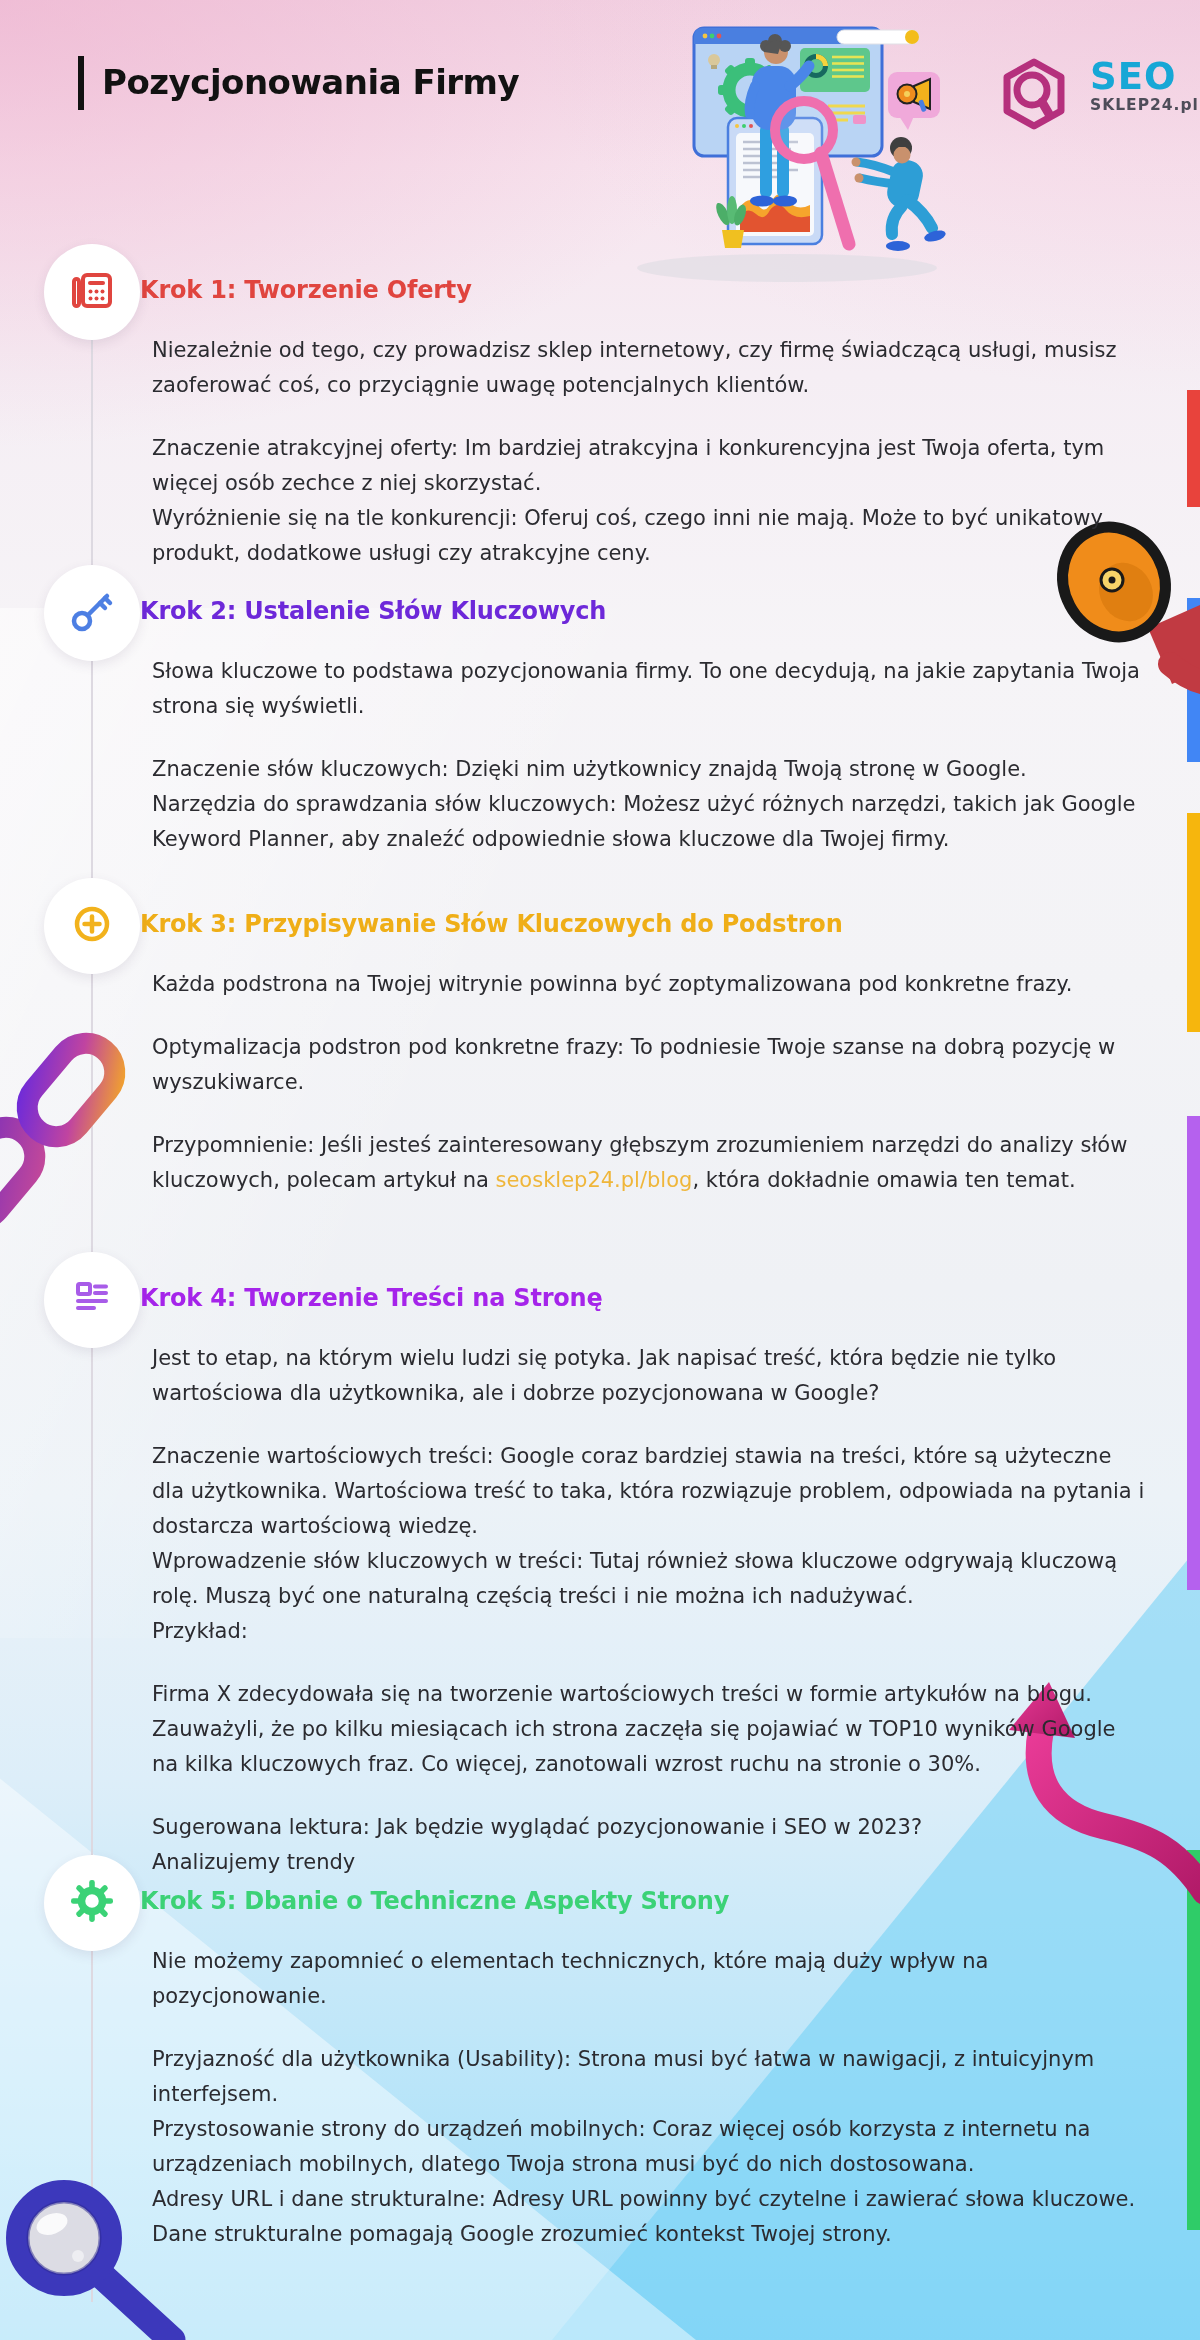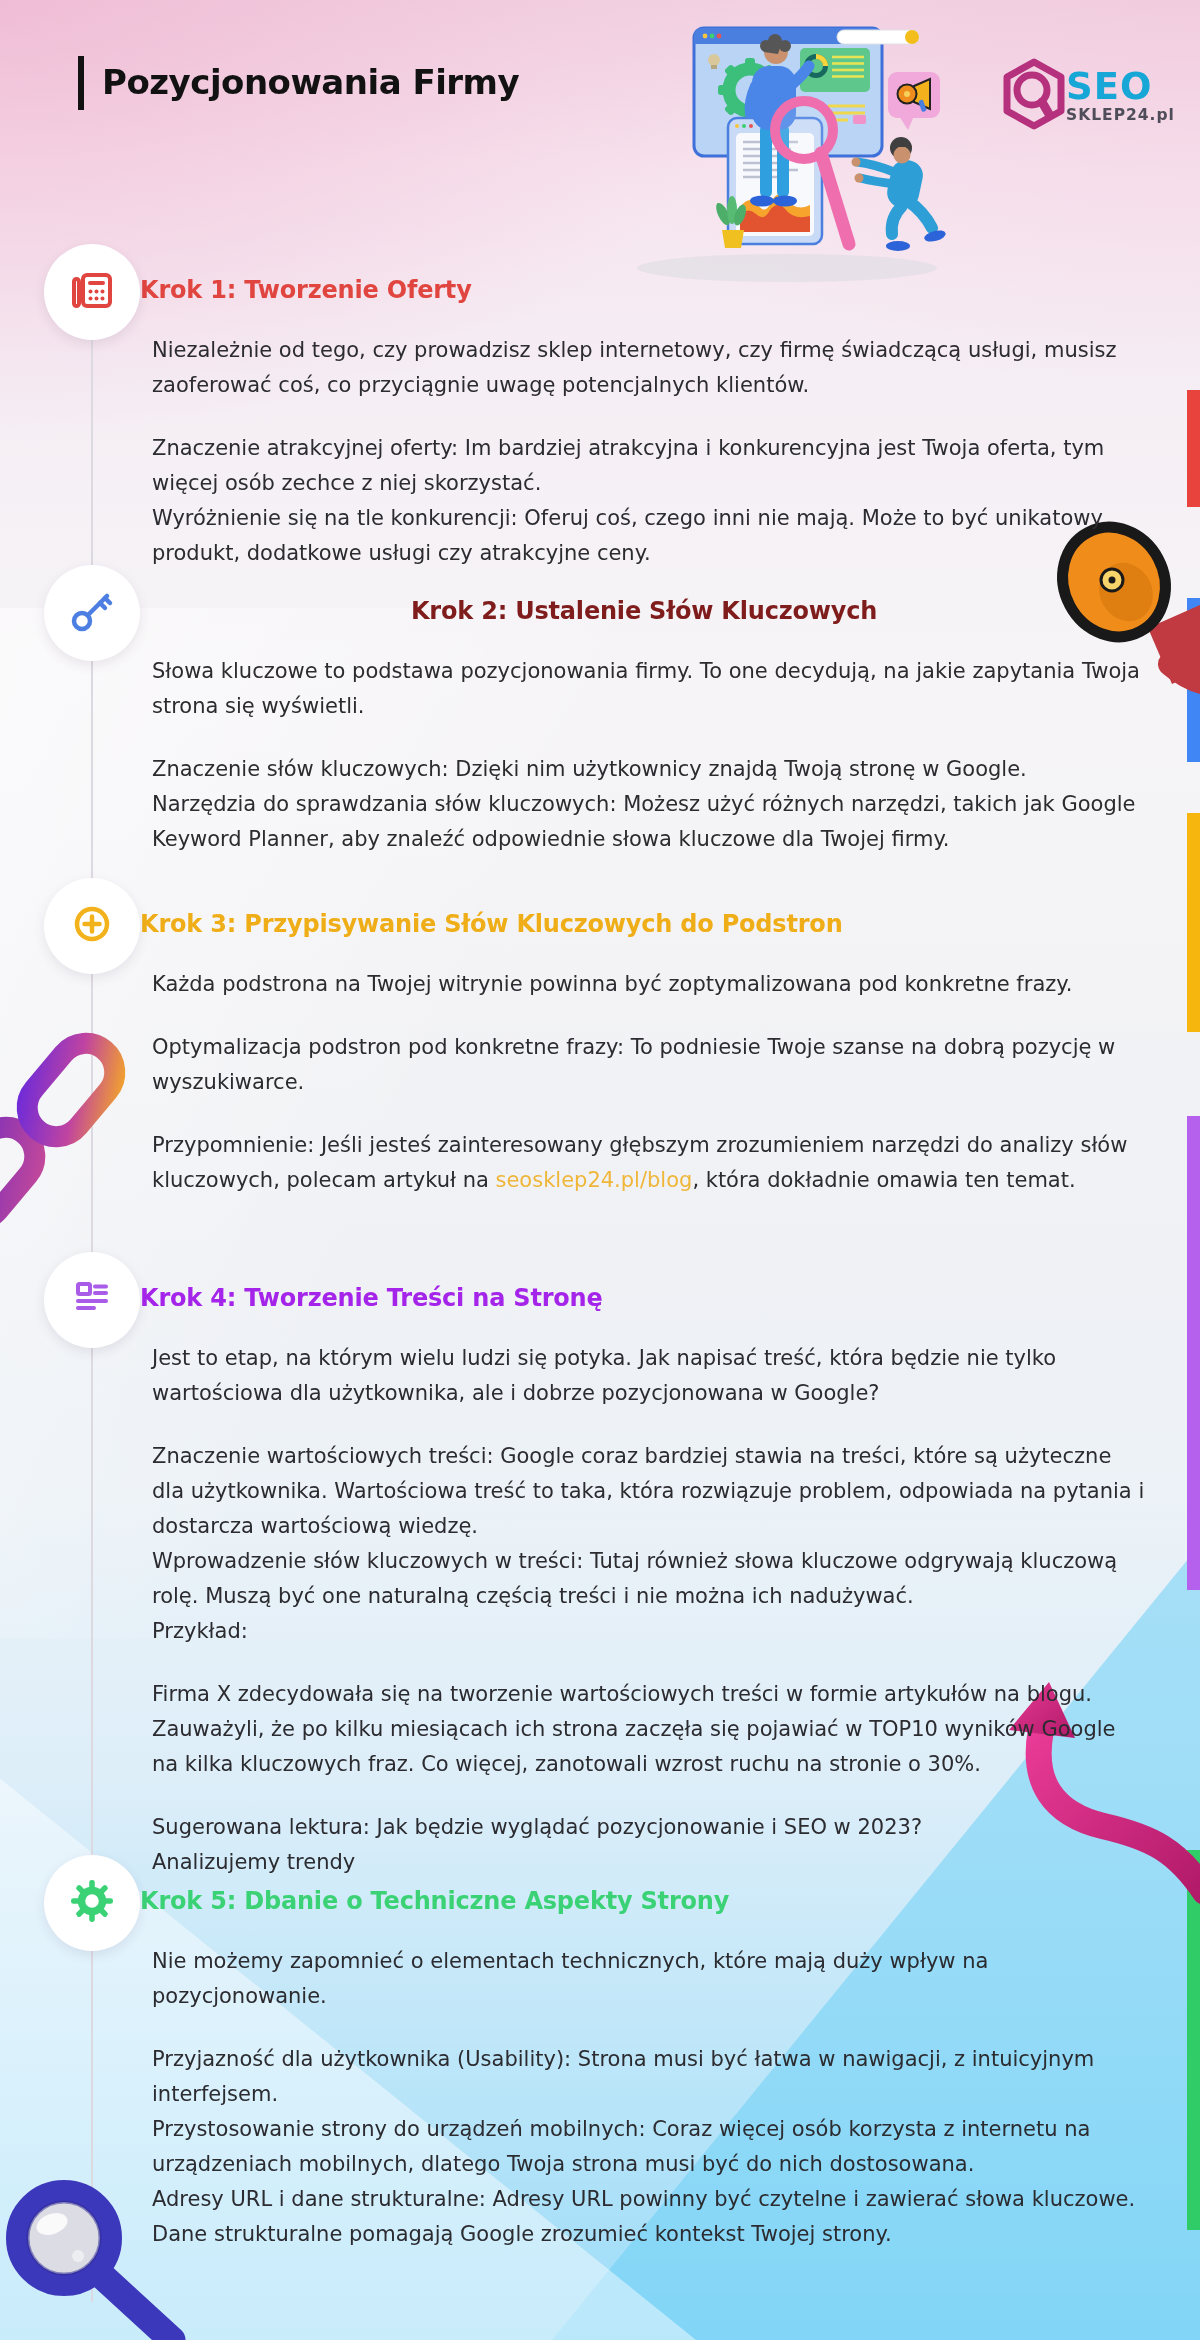--- a/index.html
+++ b/index.html
@@ -26,32 +26,32 @@
   .bar-blue{top:598px;height:164px;background:#4186f5;}
   .bar-yellow{top:813px;height:219px;background:#f6b60d;}
   .bar-purple{top:1116px;height:474px;background:#b561ee;}
   .bar-green{top:1850px;height:380px;background:#2fcc68;}
 
   .decor{position:absolute;z-index:3;}
 
   .header-title{position:absolute;left:78px;top:56px;z-index:5;border-left:6px solid #121212;padding:4px 0 6px 18px;}
   .header-title .t{font-size:34px;line-height:44px;font-weight:700;color:#121212;letter-spacing:-.5px;}
 
-  .logo{position:absolute;left:1002px;top:58px;z-index:5;display:flex;align-items:center;gap:0;}
+  .logo{position:absolute;left:1002px;top:58px;z-index:5;display:flex;align-items:flex-start;gap:24px;}
   .logo-text{display:flex;flex-direction:column;line-height:1;}
   .logo-seo{font-size:37px;font-weight:700;color:#17a7d6;letter-spacing:1px;}
   .logo-sub{font-size:15.5px;font-weight:700;color:#4e4d59;letter-spacing:1px;margin-top:3px;}
 
   .step{position:absolute;left:44px;width:1120px;z-index:4;}
   .s1{top:244px;} .s2{top:565px;} .s3{top:878px;} .s4{top:1252px;} .s5{top:1855px;}
   .step-circle{position:absolute;left:0;top:0;width:96px;height:96px;border-radius:50%;background:#fff;
     box-shadow:0 4px 12px rgba(70,45,90,.10);display:flex;align-items:center;justify-content:center;}
   .step-content{margin-left:96px;width:1008px;}
   .step-heading{font-size:24px;font-weight:700;padding-top:32px;letter-spacing:-.2px;}
-  .h1c{color:#e0453f;} .h2c{color:#7f1d1d;text-align:center;} .h3c{color:#efae17;} .h4c{color:#a524ea;} .h5c{color:#3bd276;}
+  .h1c{color:#e0453f;} .h2c{color:#6d28d9;} .h3c{color:#efae17;} .h4c{color:#a524ea;} .h5c{color:#3bd276;}
   .step-body{margin-top:29px;font-size:21px;line-height:35px;color:#2b2b30;}
   .step-body p{margin:0 0 28px 12px;white-space:pre-line;}
   .step-body p:last-child{margin-bottom:0;}
   a.blog-link{color:#efb63a;text-decoration:none;}
 </style>
 </head>
 <body>
 
 <div class="bg bg-pink-tl"></div>
 <div class="bg bg-sheen"></div>

